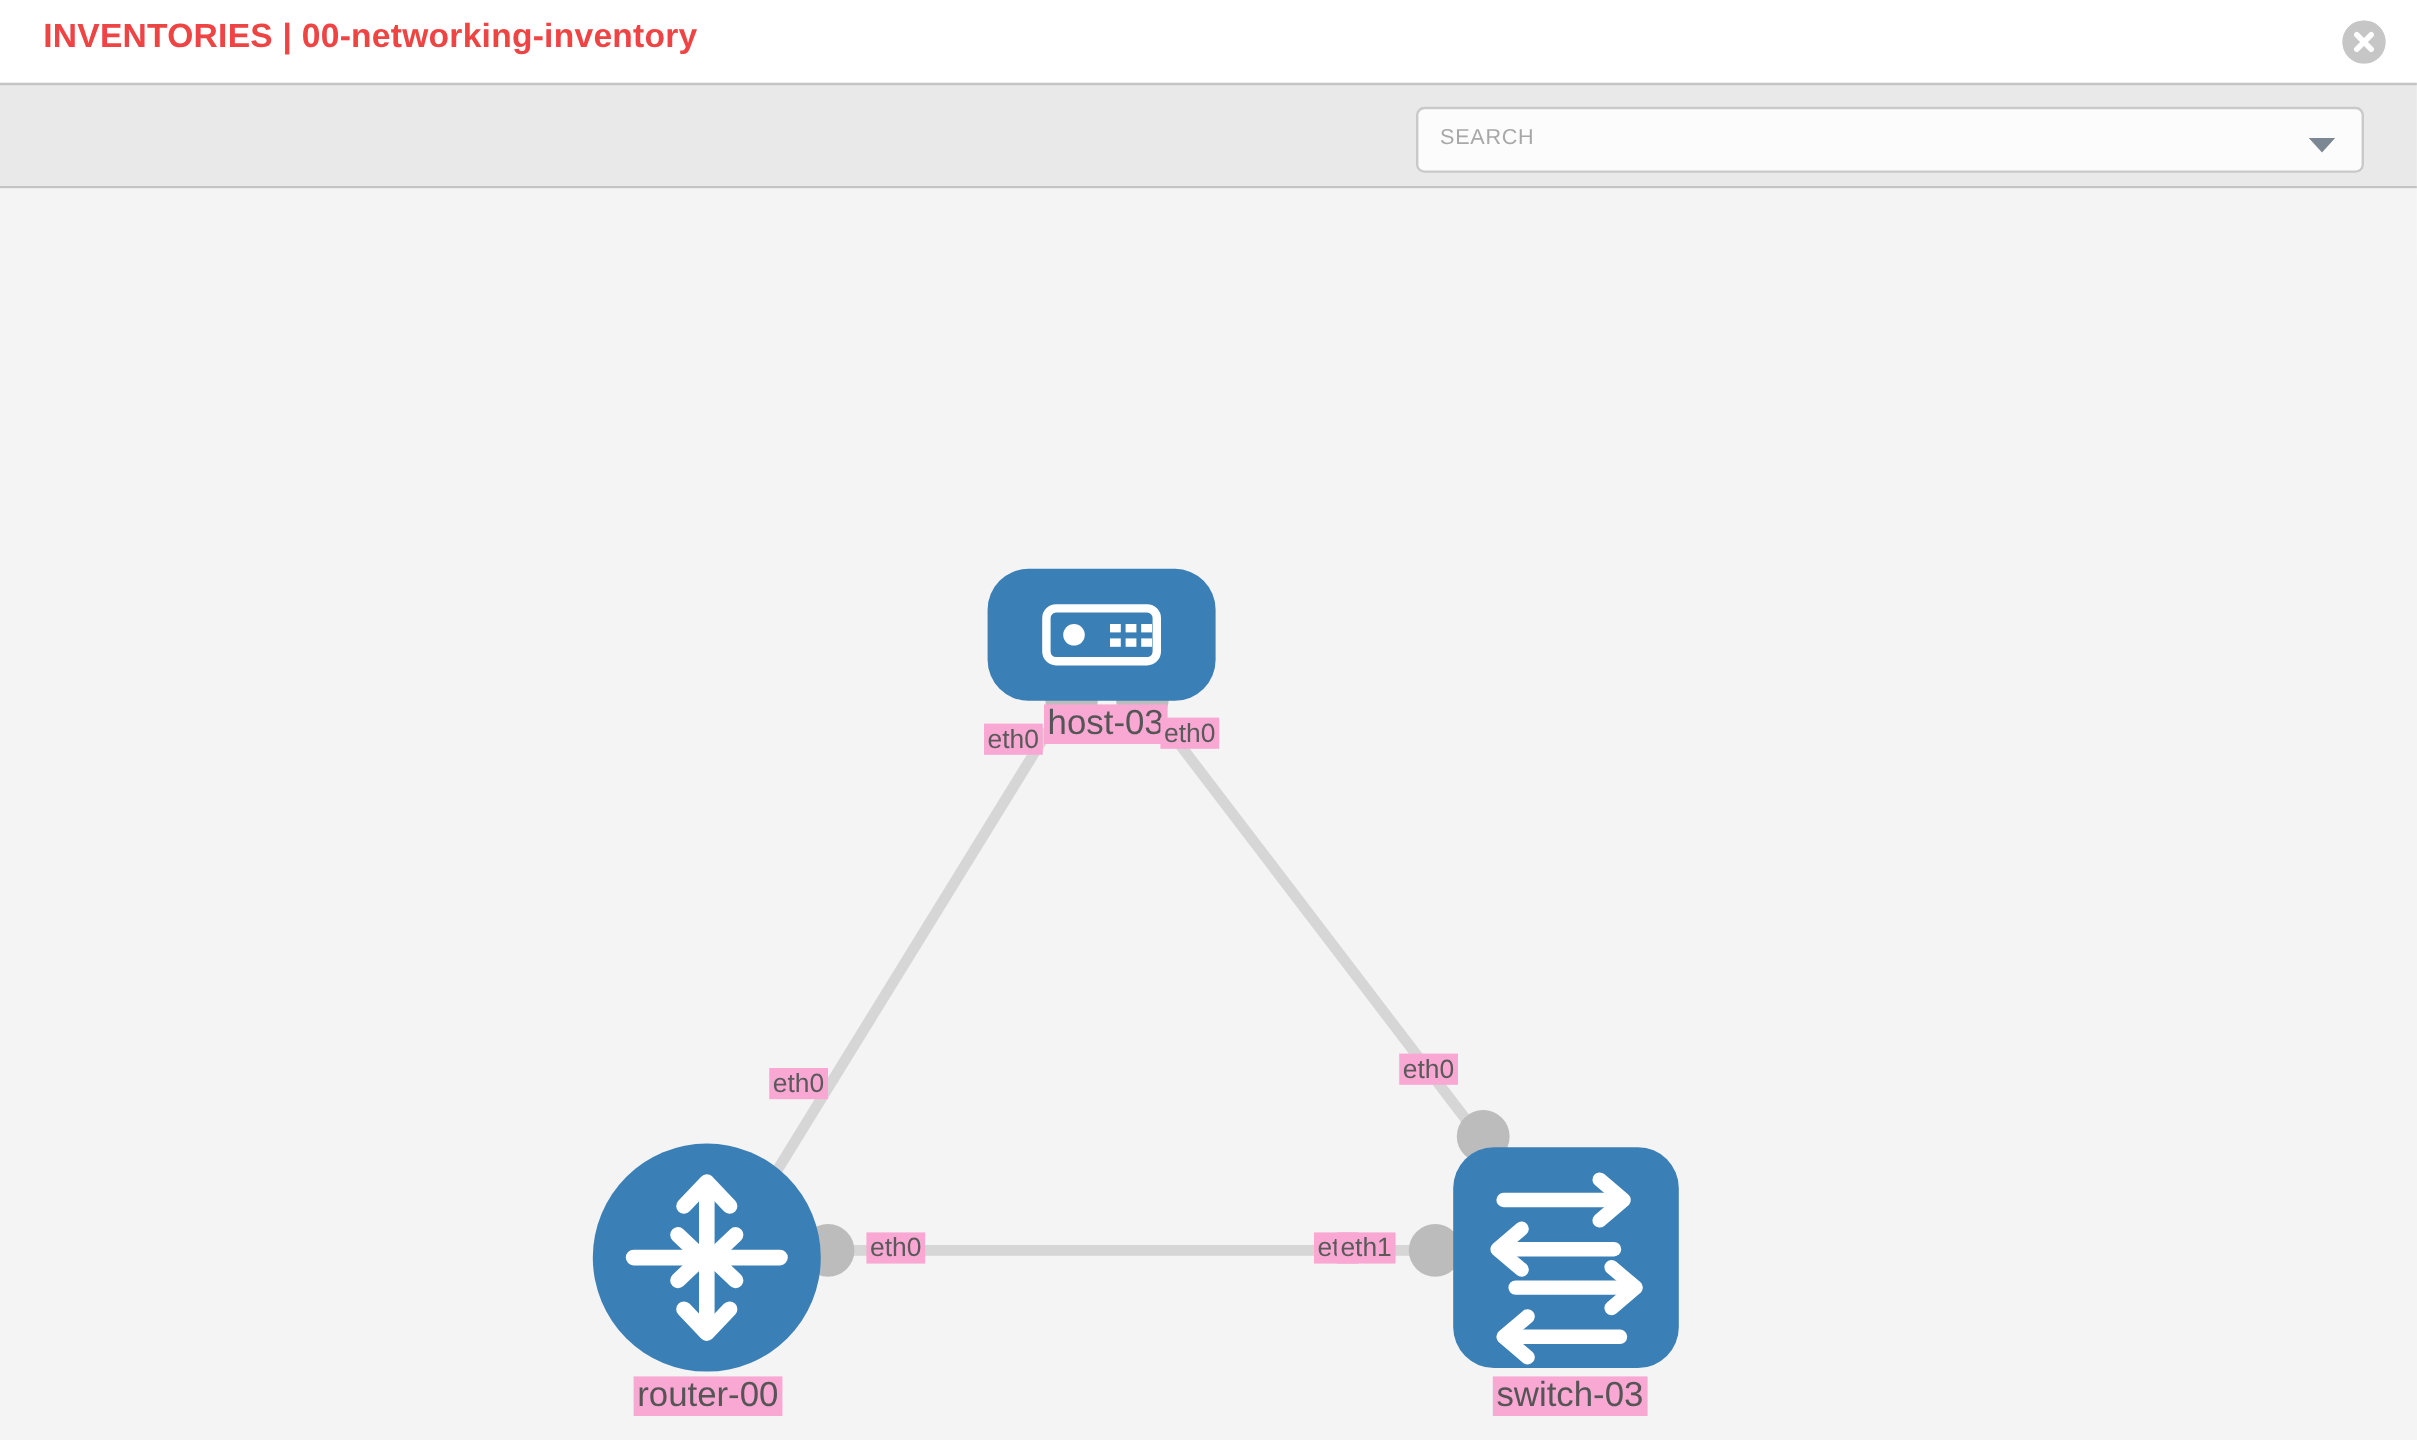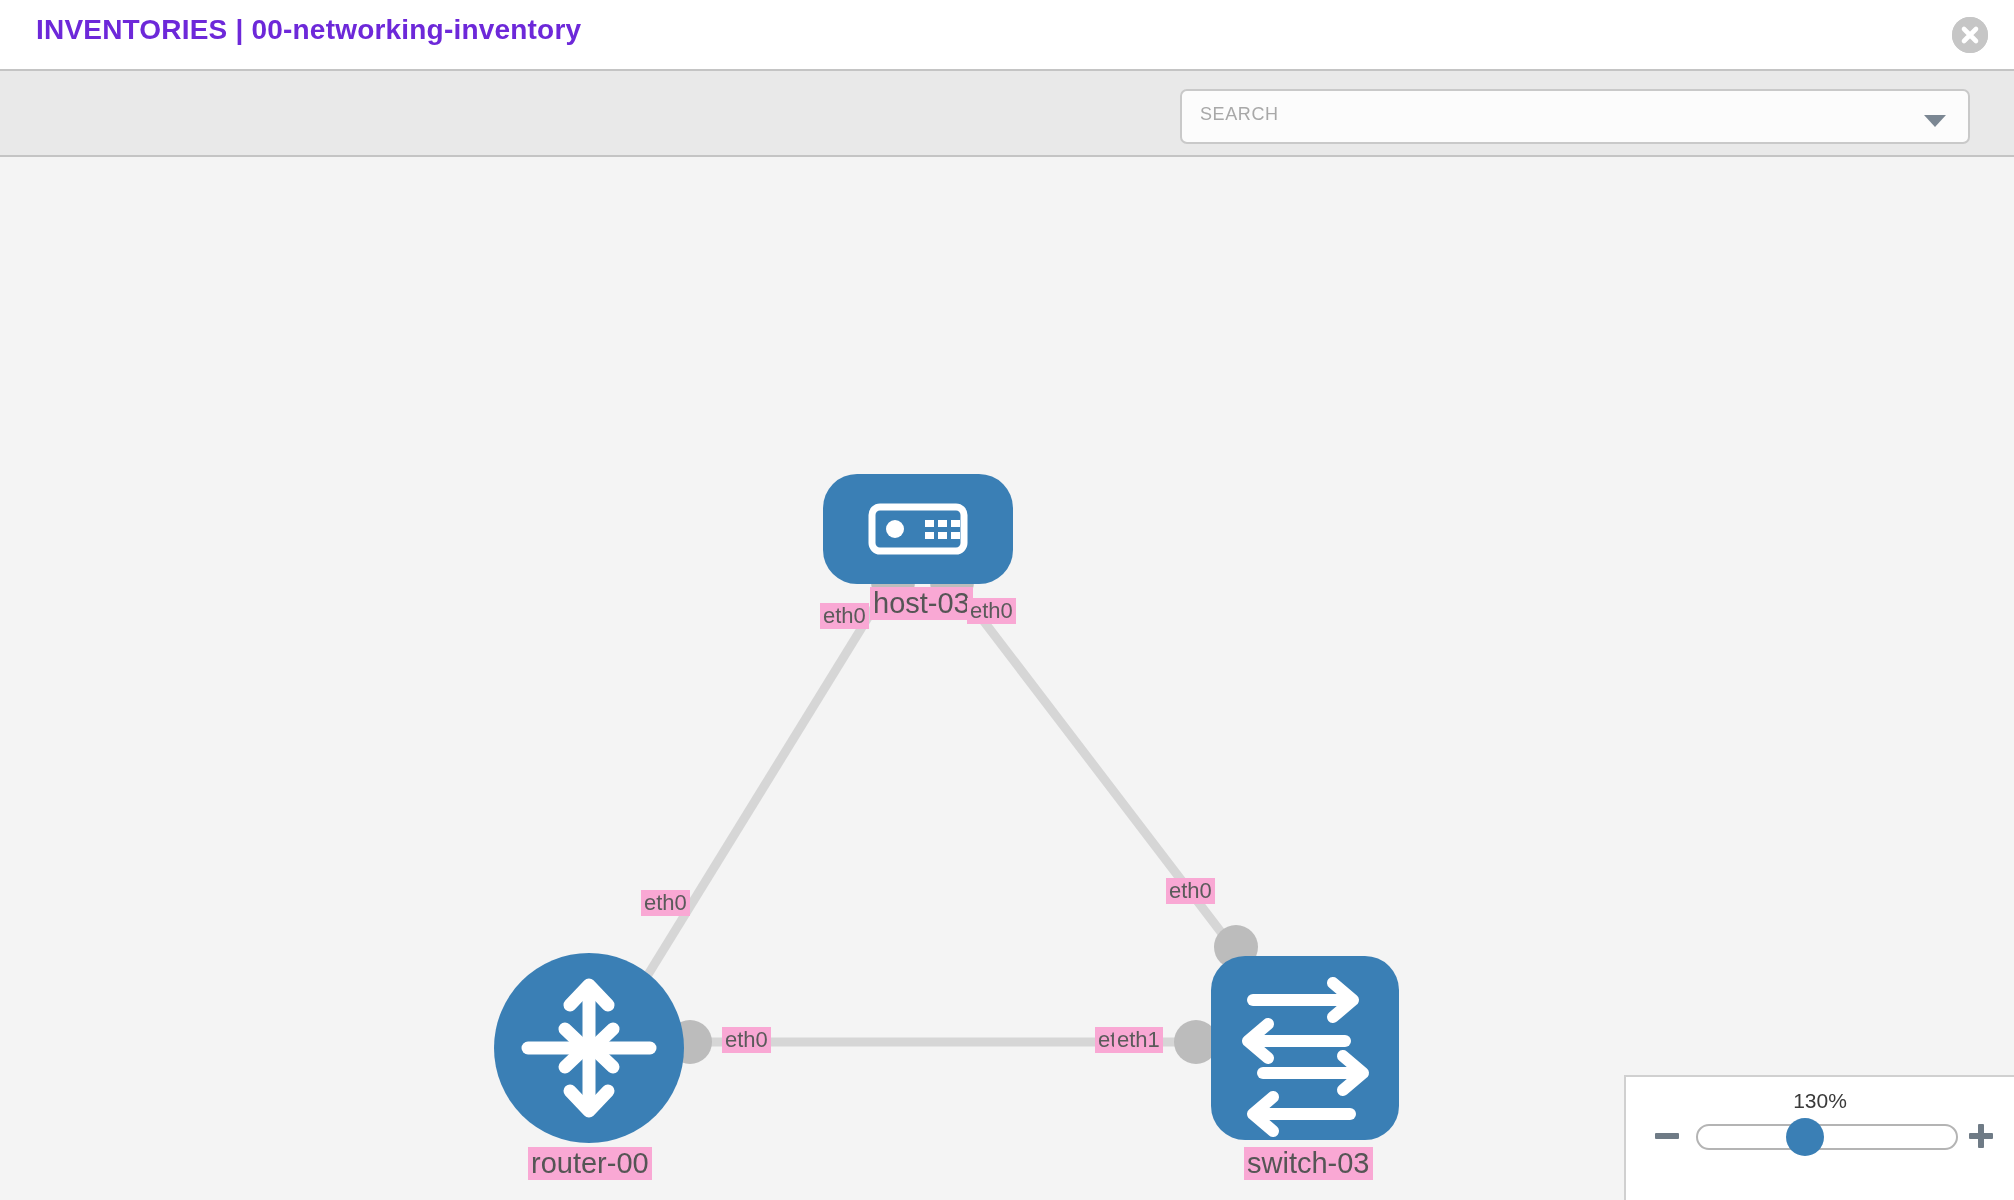--- a/index.html
+++ b/index.html
@@ -17,21 +17,21 @@
     position: absolute;
     top: 0; left: 0;
     width: 2014px; height: 69px;
     background: #ffffff;
   }
   .header-title {
     position: absolute;
     left: 36px; top: 14px;
     font-size: 28px;
     font-weight: bold;
-    color: #6d28d9;
+    color: #ef4444;
     letter-spacing: 0.2px;
     white-space: nowrap;
   }
   .close-btn {
     position: absolute;
     right: 26px; top: 17px;
     width: 36px; height: 36px;
     border-radius: 50%;
     background: #c6c6c6;
     cursor: pointer;
@@ -278,29 +278,13 @@
   <div class="node-label" style="left:1244px; top:990px;">switch-03</div>
 
   <div class="link-label" style="left:820px; top:446px;">eth0</div>
   <div class="link-label" style="left:967px; top:441px;">eth0</div>
   <div class="link-label" style="left:641px; top:733px;">eth0</div>
   <div class="link-label" style="left:1166px; top:721px;">eth0</div>
   <div class="link-label" style="left:722px; top:870px;">eth0</div>
   <div class="link-label" style="left:1095px; top:870px;">eth</div>
   <div class="link-label" style="left:1114px; top:870px;">eth1</div>
 
-  <div class="zoom-panel">
-    <div class="zoom-percent">130%</div>
-    <div class="zoom-minus">
-      <svg width="30" height="30" viewBox="0 0 30 30">
-        <rect x="3" y="12" width="24" height="6" rx="1" fill="#6f7b86"></rect>
-      </svg>
-    </div>
-    <div class="zoom-track"></div>
-    <div class="zoom-thumb"></div>
-    <div class="zoom-plus">
-      <svg width="30" height="30" viewBox="0 0 30 30">
-        <rect x="3" y="12" width="24" height="6" rx="1" fill="#6f7b86"></rect>
-        <rect x="12" y="3" width="6" height="24" rx="1" fill="#6f7b86"></rect>
-      </svg>
-    </div>
-  </div>
 </div>
 
 </body></html>

